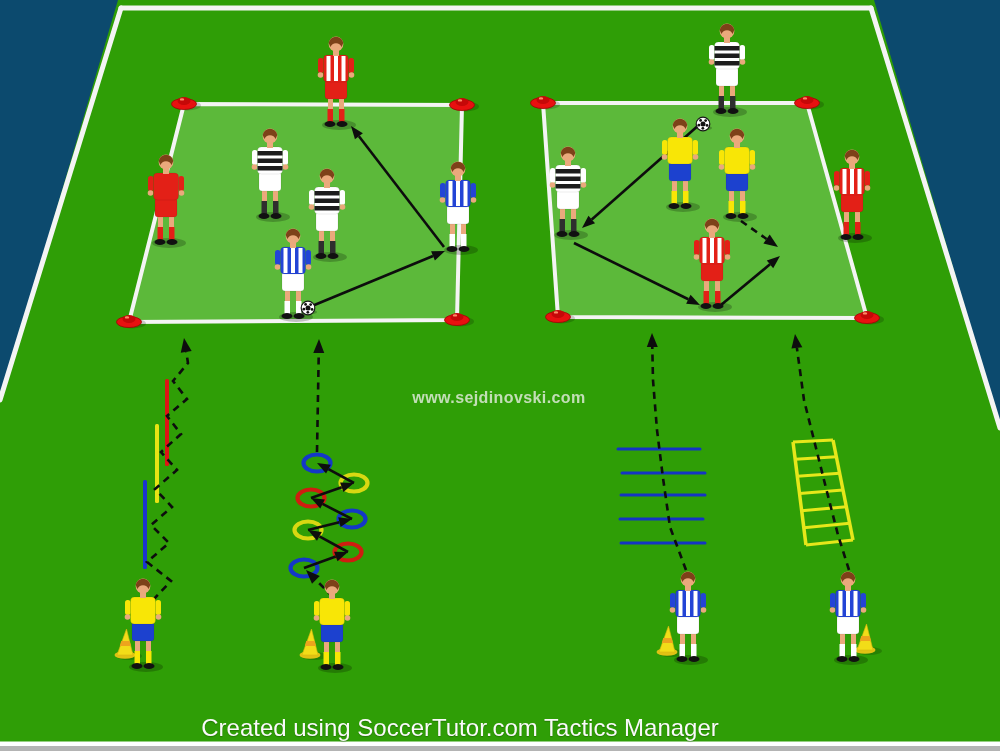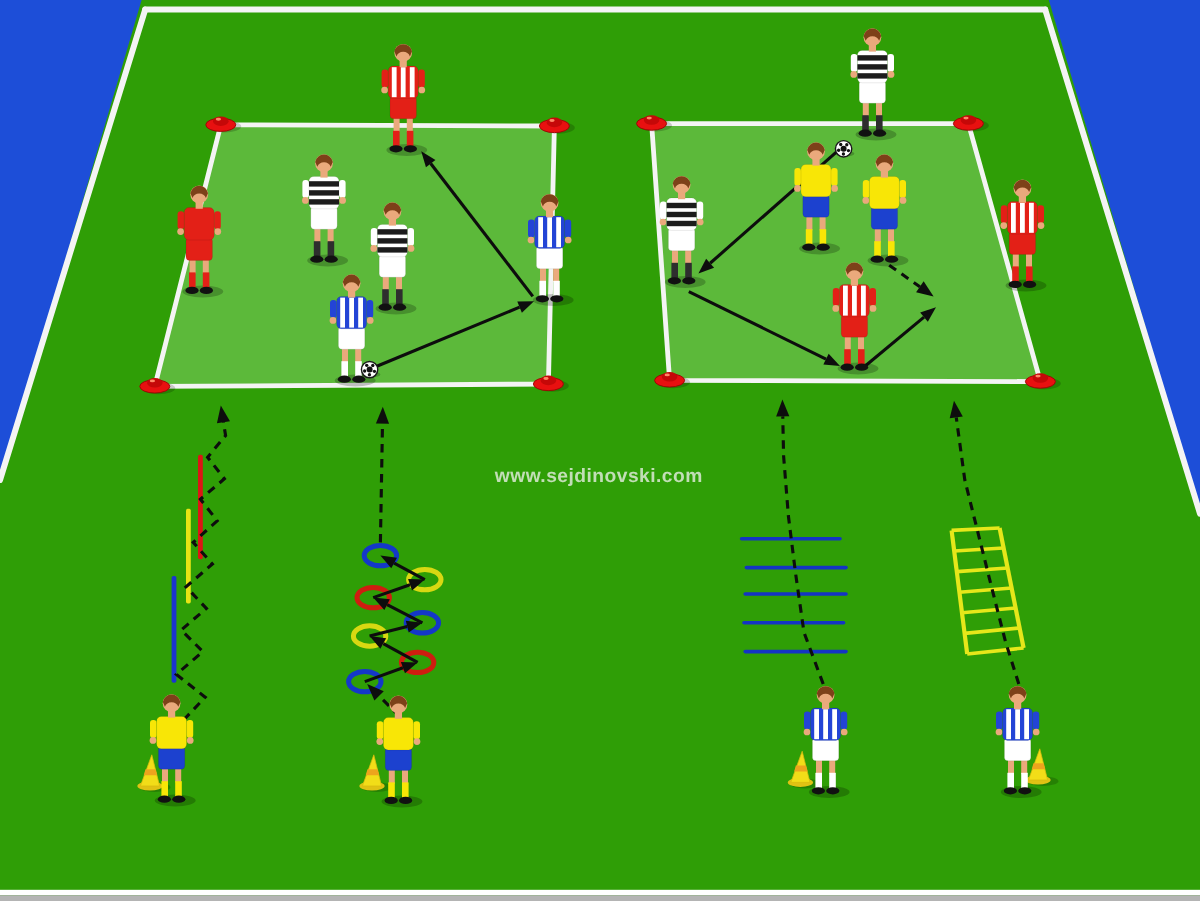--- a/index.html
+++ b/index.html
@@ -1,17 +1,17 @@
 <!DOCTYPE html>
 <html><head>
 <meta charset="utf-8">
 <style>
   html,body{margin:0;padding:0;background:#cdcdcd;}
   .stage{position:relative;width:1000px;height:751px;overflow:hidden;
-         background:#1d4ed8;font-family:"Liberation Sans",sans-serif;}
+         background:#0c4a6e;font-family:"Liberation Sans",sans-serif;}
   #scene{position:absolute;left:0;top:0;}
   .watermark{position:absolute;top:389px;left:499px;transform:translateX(-50%);
              font-size:16px;font-weight:700;letter-spacing:.4px;
              color:rgba(236,240,232,0.78);white-space:nowrap;z-index:5;}
   .caption{position:absolute;top:714px;left:460px;transform:translateX(-50%);
            font-size:24px;color:#fafafa;white-space:nowrap;z-index:5;
            text-shadow:0 1px 1px rgba(0,0,0,0.25);}
 </style>
 </head>
 <body>
@@ -528,13 +528,14 @@
         <circle cx="4.040678269379406" cy="1.4706866163003753" r="1.4" fill="#111"></circle>
         <circle cx="-0.15006783582075314" cy="4.2973805561821115" r="1.4" fill="#111"></circle>
         <circle cx="-4.1334252925347705" cy="1.1852406300130984" r="1.4" fill="#111"></circle>
         <circle cx="-2.404529484924213" cy="-3.5648615619866777" r="1.4" fill="#111"></circle>
         <circle cx="2.6473443439003317" cy="-3.3884462405089035" r="1.4" fill="#111"></circle>
       </g>
       <rect x="0" y="741.5" width="1000" height="4.5" fill="#ffffff"></rect>
       <rect x="0" y="746" width="1000" height="5" fill="#b4b4b4"></rect>
     </svg>
   <div class="watermark">www.sejdinovski.com</div>
+  <div class="caption">Created using SoccerTutor.com Tactics Manager</div>
 </div>
 
 </body></html>

